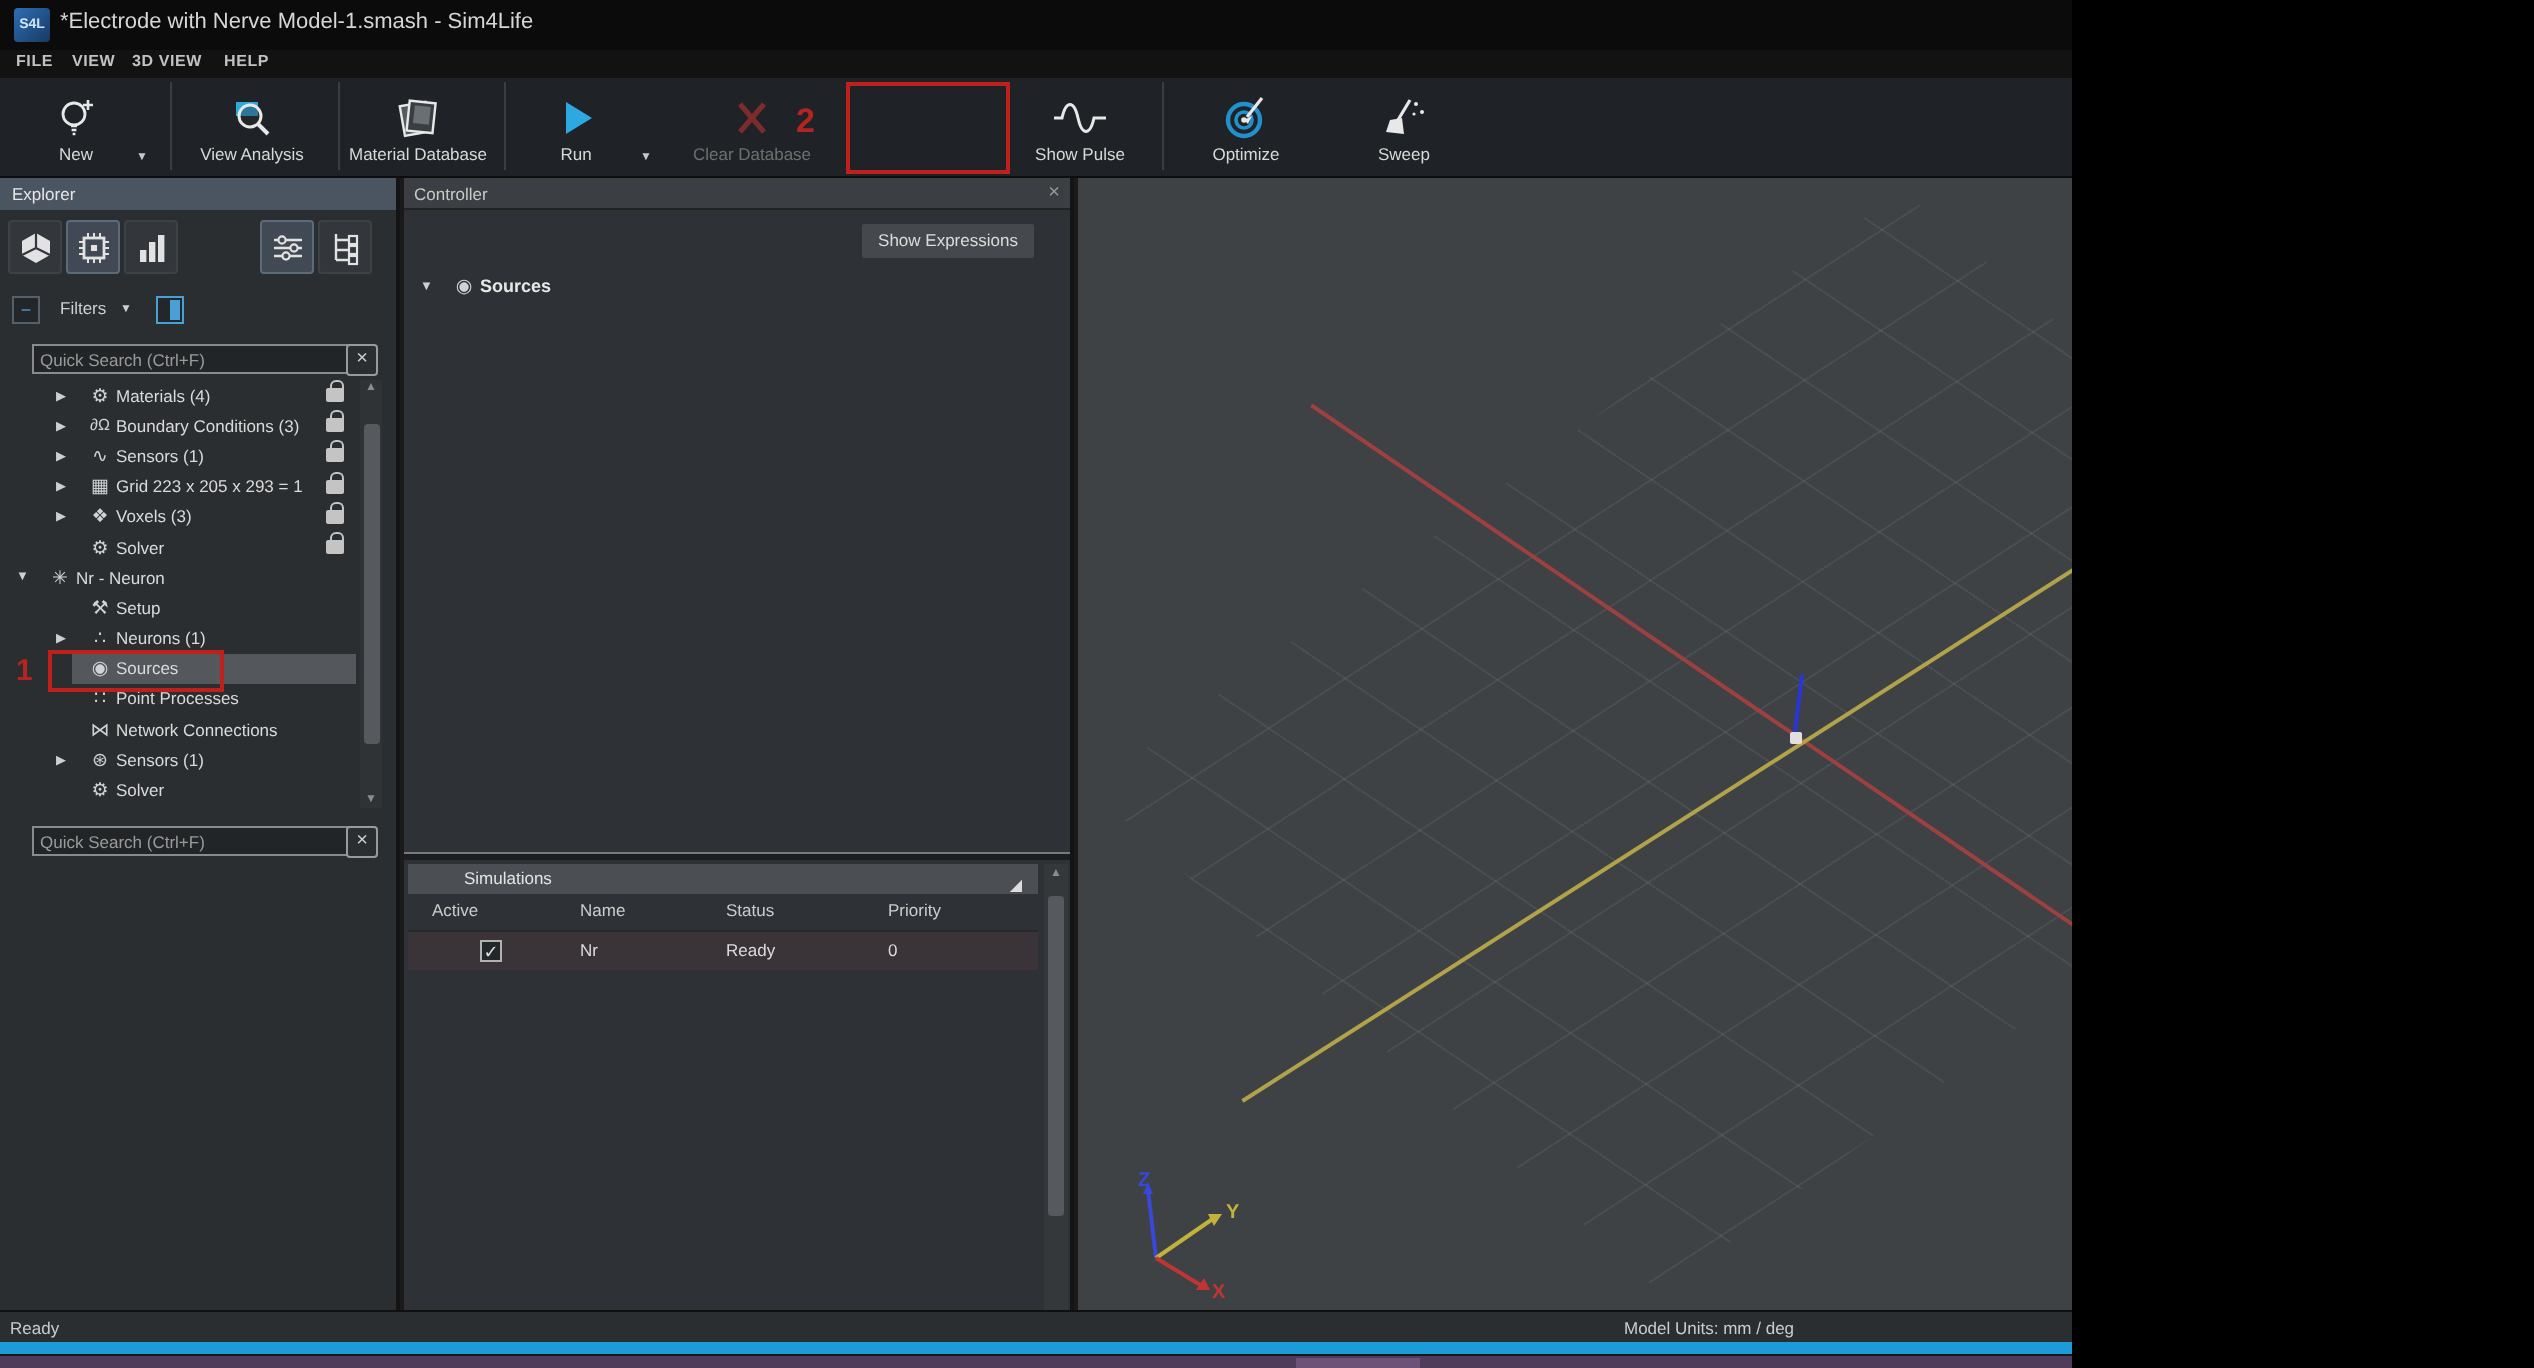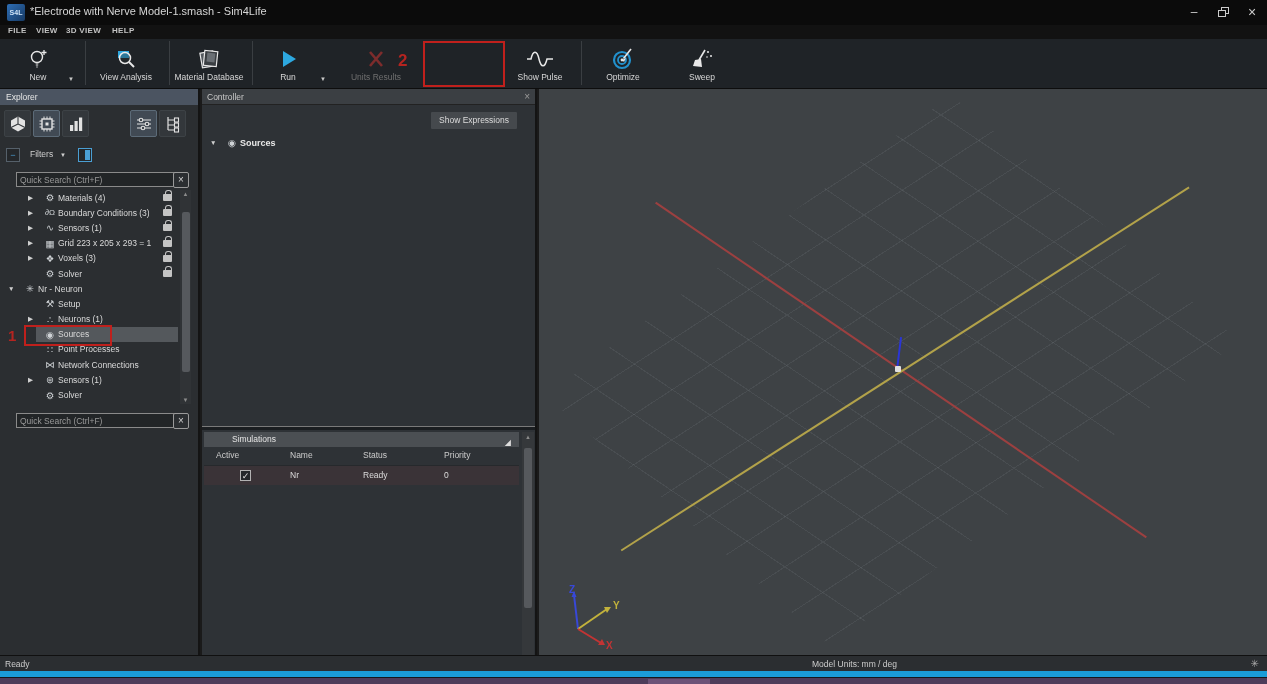--- a/index.html
+++ b/index.html
@@ -1,18 +1,18 @@
 <!DOCTYPE html>
 <html><head>
 <meta charset="utf-8">
 <style>
   * { margin:0; padding:0; box-sizing:border-box; }
   html,body { background:#000; }
   body { font-family:"Liberation Sans", sans-serif; }
-  #app { position:relative; width:1267px; height:684px; background:#1a1a1a; overflow:hidden; }
+  #app { position:relative; width:1036px; height:684px; background:#1a1a1a; overflow:hidden; }
 
   
   #titlebar { position:absolute; left:0; top:0; width:1267px; height:25px; background:#0b0b0b; }
   #logo { position:absolute; left:7px; top:4px; width:18px; height:17px; background:linear-gradient(135deg,#2e6eb5,#173a63); border-radius:2px; color:#cfe3f5; font-size:7px; font-weight:bold; text-align:center; line-height:17px; }
   #title-text { position:absolute; left:30px; top:5px; font-size:11px; color:#d6d6d6; }
   .winbtn { position:absolute; top:3px; width:22px; height:18px; color:#cccccc; font-size:12px; text-align:center; line-height:18px; }
   #btn-min { right:62px; }
   #btn-restore { right:32px; }
   #btn-restore .sq { position:absolute; width:8px; height:7px; border:1px solid #ccc; }
   #btn-restore .sq.back { left:8px; top:4px; }
@@ -186,21 +186,21 @@
       <div class="tlabel">Run</div>
     </div>
     <div class="dd-arrow" style="left:320px">▼</div>
 
     <div class="titem" style="left:340px; width:72px">
       <div class="ticon">
         <svg width="22" height="22" viewBox="0 0 22 22">
             <path d="M5 4 L17 18 M17 4 L5 18" stroke="#7d2c2c" stroke-width="2.6"></path>
           </svg>
       </div>
-      <div class="tlabel dim">Units Results</div>
+      <div class="tlabel dim">Clear Database</div>
     </div>
 
 
     <div class="titem" style="left:501px; width:78px">
       <div class="ticon">
         <svg width="30" height="22" viewBox="0 0 30 22">
             <path d="M2 11 h4 C8 2 12 2 14 11 C16 20 20 20 22 11 h6" fill="none" stroke="#e8e8e8" stroke-width="1.5"></path>
           </svg>
       </div>
       <div class="tlabel">Show Pulse</div>

